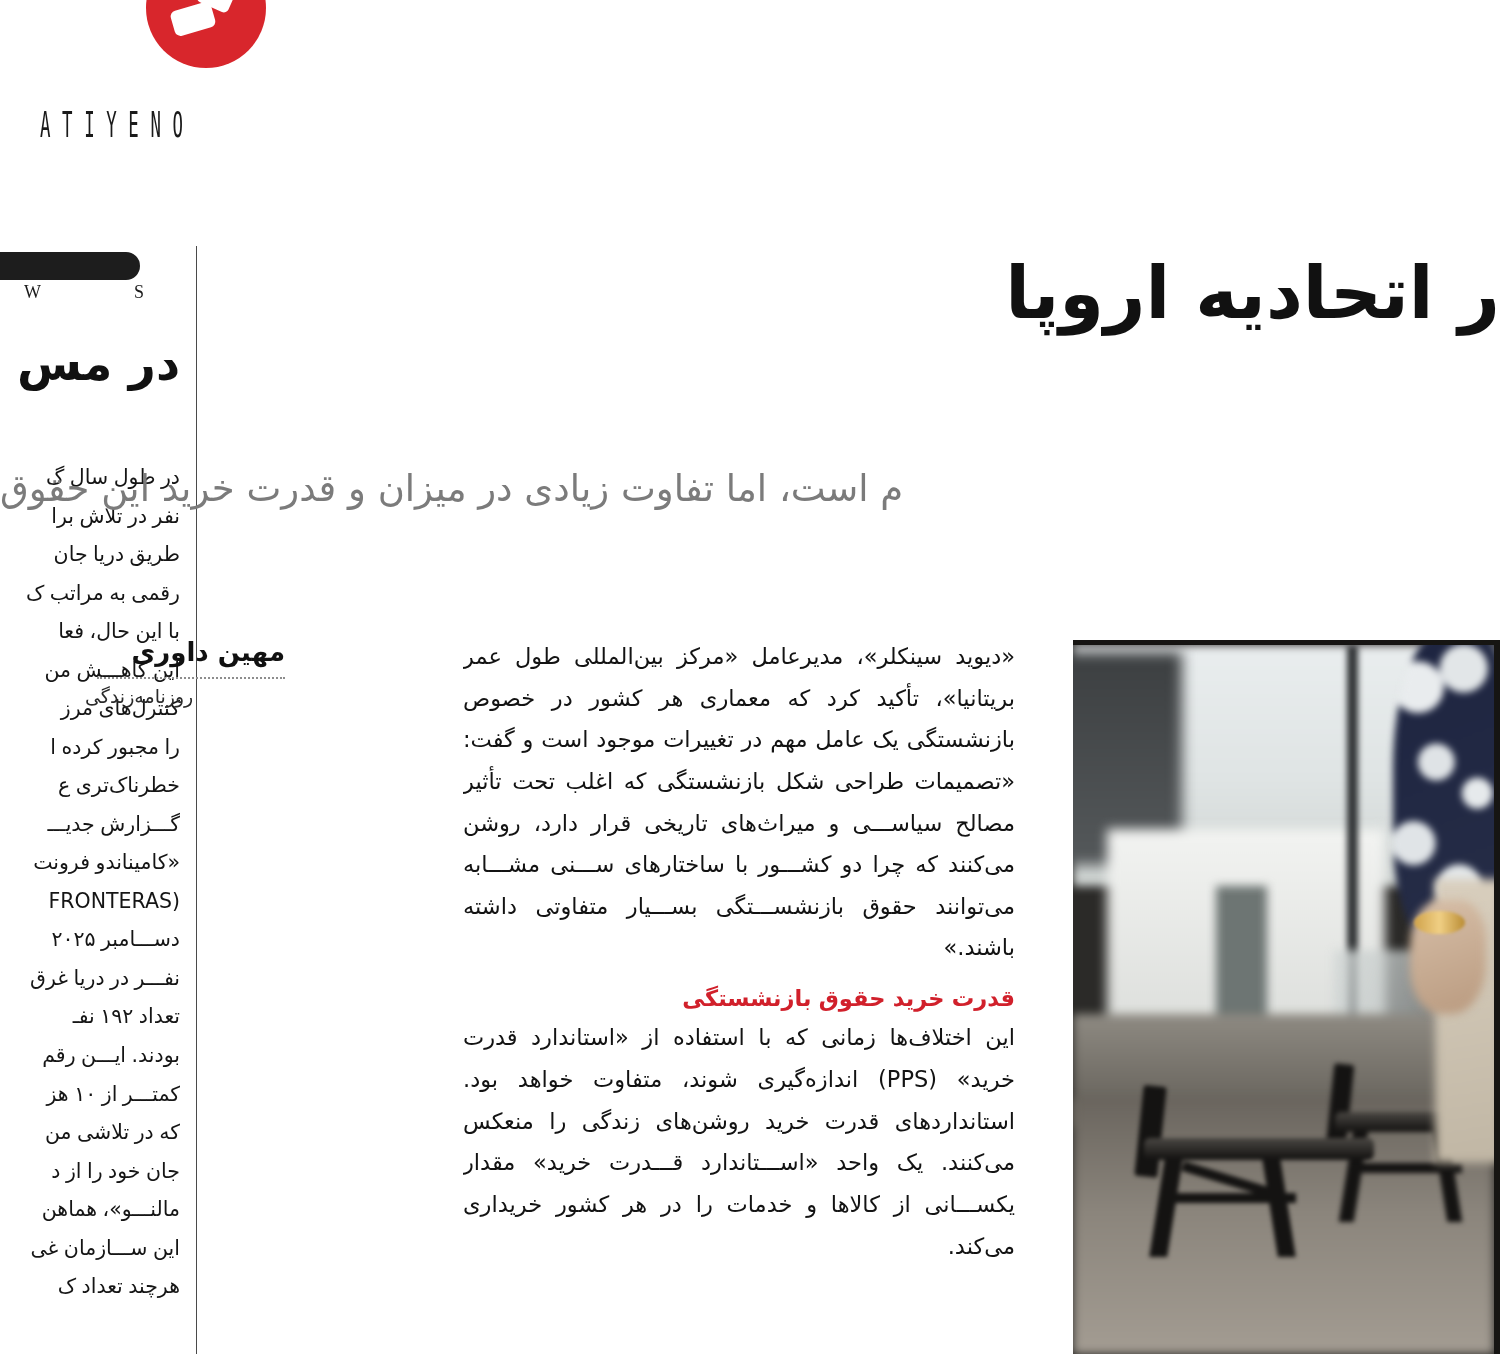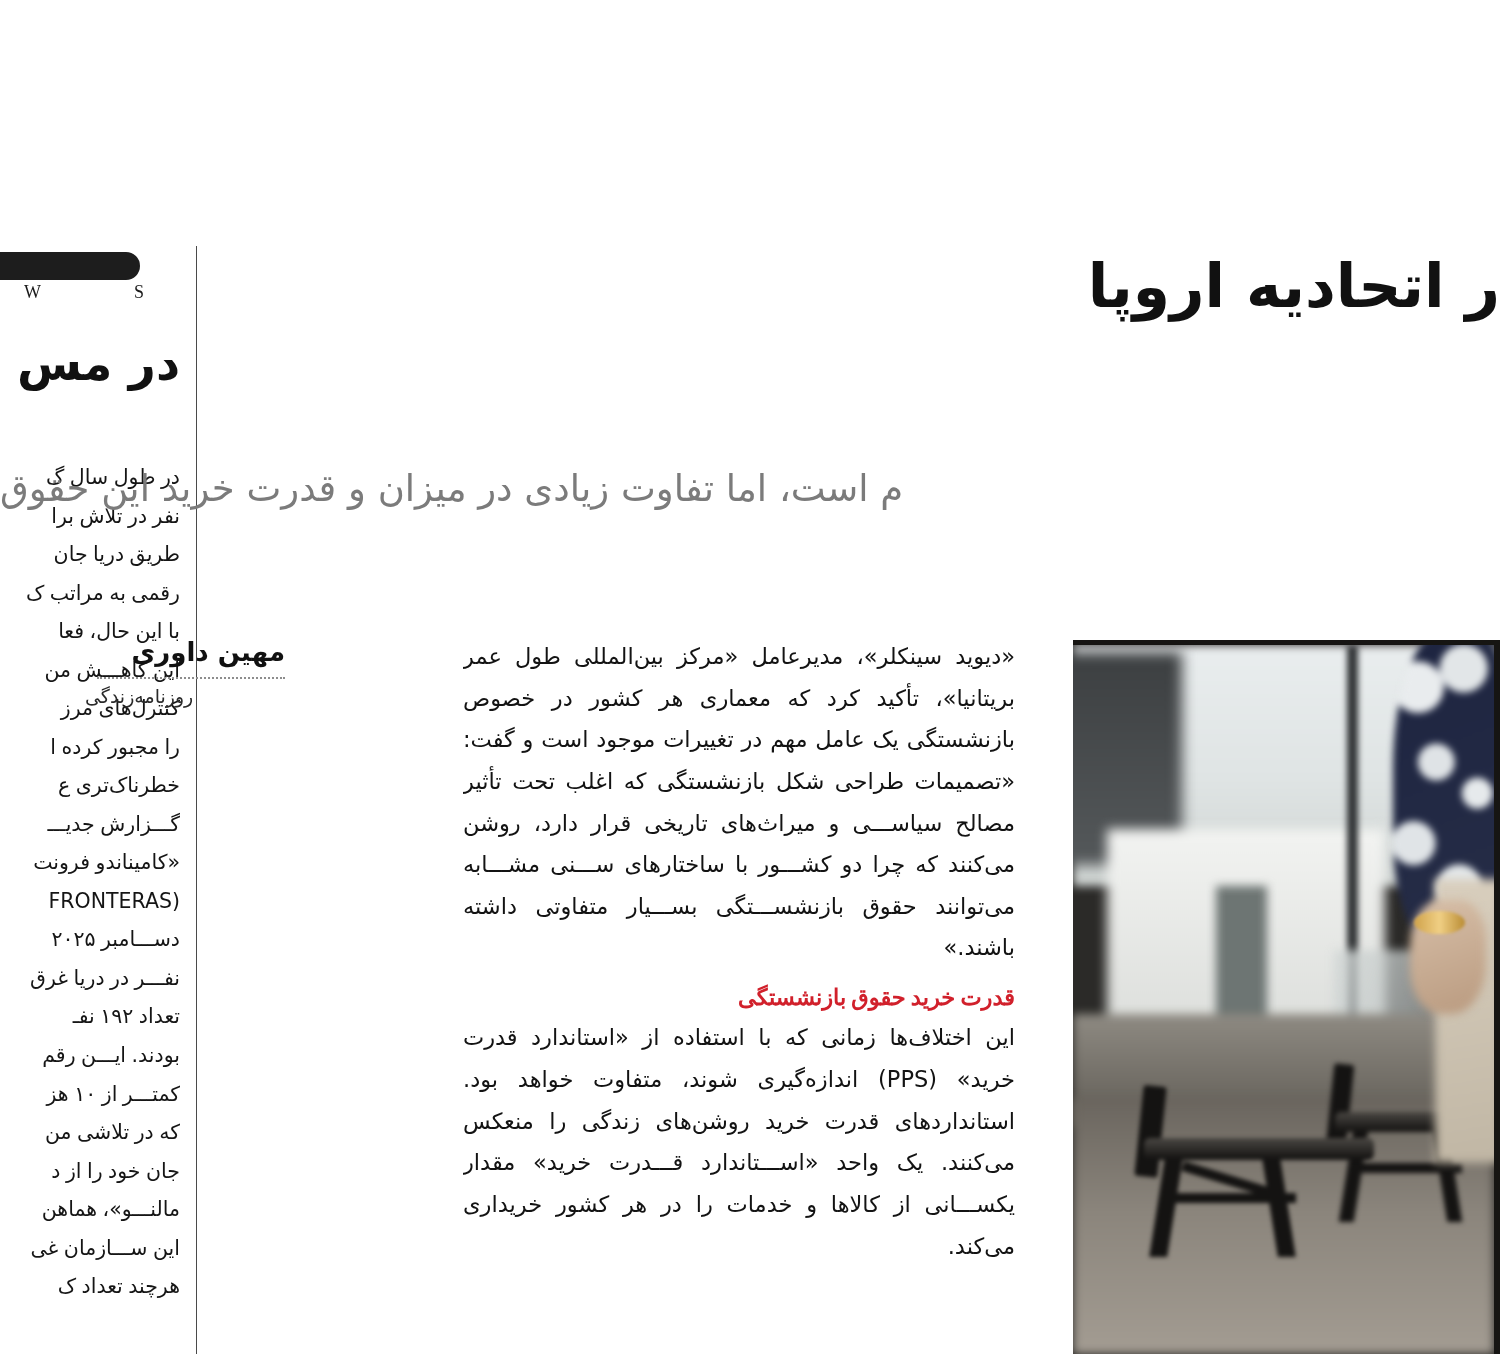--- a/index.html
+++ b/index.html
@@ -85,21 +85,21 @@
     background:#4a4a4a;
   }
 
   
   .headline{
     position:absolute;right:0;top:250px;width:1500px;
     text-align:right;direction:rtl;
     padding-left:0;
   }
   .headline .h1{
-    font-size:60px;font-weight:bold;line-height:1.22;
+    font-size:72px;font-weight:bold;line-height:1.22;
     color:#111;letter-spacing:-1px;
     white-space:nowrap;
     padding-right:0;
     margin-right:0;
     text-align:right;
     font-family:"DejaVu Sans",sans-serif;
     transform:translateX(0);
   }
   .subhead{
     position:absolute;right:0;top:462px;width:1500px;
@@ -257,20 +257,29 @@
   .bench-x{
     position:absolute;left:22%;top:52%;width:34%;height:5%;
     background:#141312;transform:rotate(17deg);
   }
 </style>
 </head>
 <body>
 
 <div class="page">
 
+  <div class="masthead">
+
+    <div class="logo-mark">
+      <div class="disc" style="background: rgb(216, 38, 44);"></div>
+      <div class="swoosh"></div>
+      <div class="swoosh2"></div>
+    </div>
+    <div class="logo-latin">ATIYENO</div>
+  </div>
 
   <div class="left-rail">
     <div class="rail-bar"></div>
     <div class="rail-wmark">
       <span class="rail-w">W</span>
       <span class="rail-s">S</span>
     </div>
     <div class="rail-head">
       <span class="l2">در مس</span>
     </div>
@@ -308,21 +317,21 @@
   <div class="subhead">م است، اما تفاوت زیادی در میزان و قدرت خرید این حقوق</div>
 
   <div class="byline">
     <div class="name">مهین داوری</div>
     <div class="dline"></div>
     <div class="role">روزنامه‌زندگی</div>
   </div>
 
   <div class="article-col">
     <p>«دیوید سینکلر»، مدیرعامل «مرکز بین‌المللی طول عمر بریتانیا»، تأکید کرد که معماری هر کشور در خصوص بازنشستگی یک عامل مهم در تغییرات موجود است و گفت: «تصمیمات طراحی شکل بازنشستگی که اغلب تحت تأثیر مصالح سیاســـی و میراث‌های تاریخی قرار دارد، روشن می‌کنند که چرا دو کشـــور با ساختارهای ســـنی مشـــابه می‌توانند حقوق بازنشســـتگی بســـیار متفاوتی داشته باشند.»</p>
-    <p class="sec-head" id="sec-head" style="color: rgb(209, 32, 43); font-family: Liberation Serif, serif;">قدرت خرید حقوق بازنشستگی</p>
+    <p class="sec-head" id="sec-head" style="color: rgb(209, 32, 43);">قدرت خرید حقوق بازنشستگی</p>
     <p>این اختلاف‌ها زمانی که با استفاده از «استاندارد قدرت خرید» (PPS) اندازه‌گیری شوند، متفاوت خواهد بود. استانداردهای قدرت خرید روشن‌های زندگی را منعکس می‌کنند. یک واحد «اســـتاندارد قـــدرت خرید» مقدار یکســـانی از کالاها و خدمات را در هر کشور خریداری می‌کند.</p>
   </div>
 
   <div class="photo">
     <div class="sky"></div>
     <div class="bldg-dark"></div>
     <div class="bldg-white"></div>
     <div class="door"></div>
     <div class="pole"></div>
     <div class="rail"></div>

